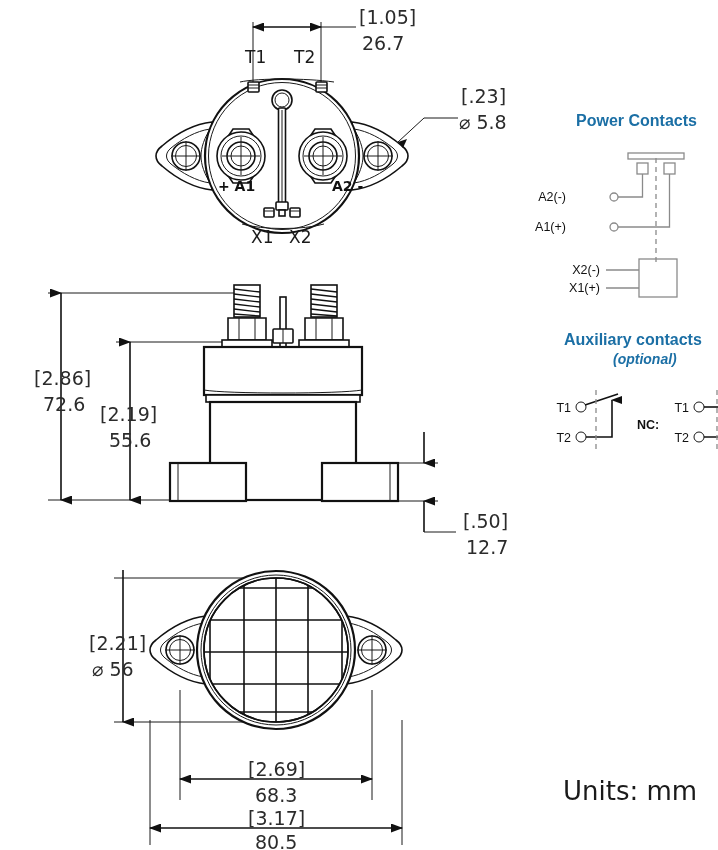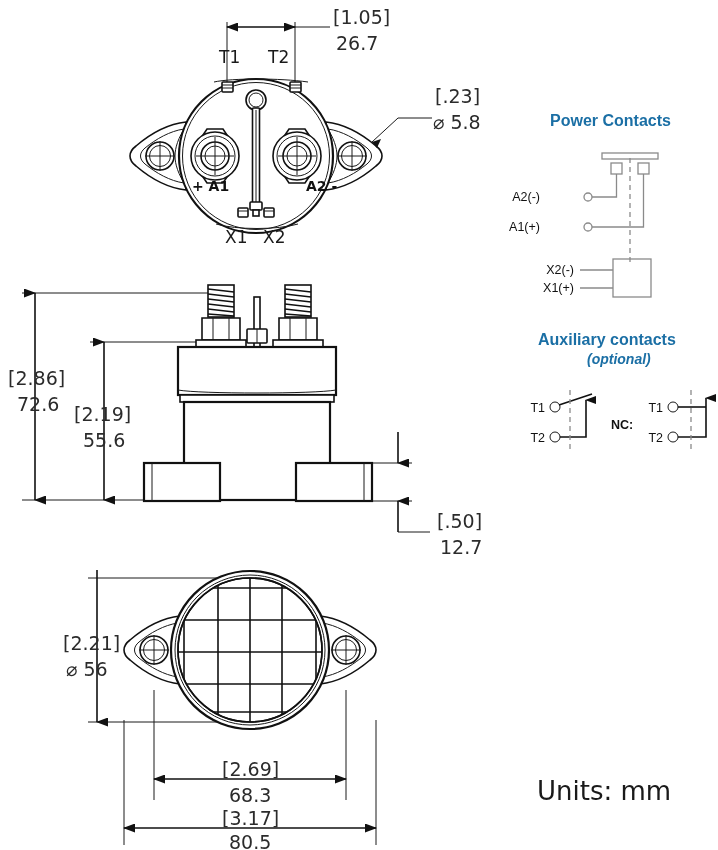--- a/index.html
+++ b/index.html
@@ -1,18 +1,18 @@
 <!DOCTYPE html>
 <html><head>
 <meta charset="utf-8">
 <style>
   html,body{margin:0;padding:0;background:#ffffff;}
   body{width:718px;height:850px;position:relative;overflow:hidden;
        font-family:"DejaVu Sans","Liberation Sans",sans-serif;color:#1a1a1a;}
-  .stage{position:absolute;inset:0;}
+  .stage{position:absolute;inset:0;margin-left:26px;}
   svg{position:absolute;left:0;top:0;}
   .dimtxt{font-family:"DejaVu Sans","Liberation Sans",sans-serif;font-size:19px;fill:#2b2b2b;}
   .lbl{font-family:"DejaVu Sans","Liberation Sans",sans-serif;font-size:17px;fill:#1a1a1a;}
   .lblb{font-family:"DejaVu Sans","Liberation Sans",sans-serif;font-size:14px;font-weight:bold;fill:#111;}
   .schem{font-family:"Liberation Sans","DejaVu Sans",sans-serif;font-size:12.5px;fill:#111;}
   .schemb{font-family:"Liberation Sans","DejaVu Sans",sans-serif;font-size:12.5px;font-weight:bold;fill:#111;}
   .head{font-family:"Liberation Sans","DejaVu Sans",sans-serif;font-size:16px;font-weight:bold;}
   .headi{font-family:"Liberation Sans","DejaVu Sans",sans-serif;font-size:14px;font-style:italic;font-weight:bold;}
   .units{font-family:"DejaVu Sans","Liberation Sans",sans-serif;font-size:26px;fill:#1a1a1a;}
   .thin{stroke:#1a1a1a;stroke-width:1;fill:none;}

